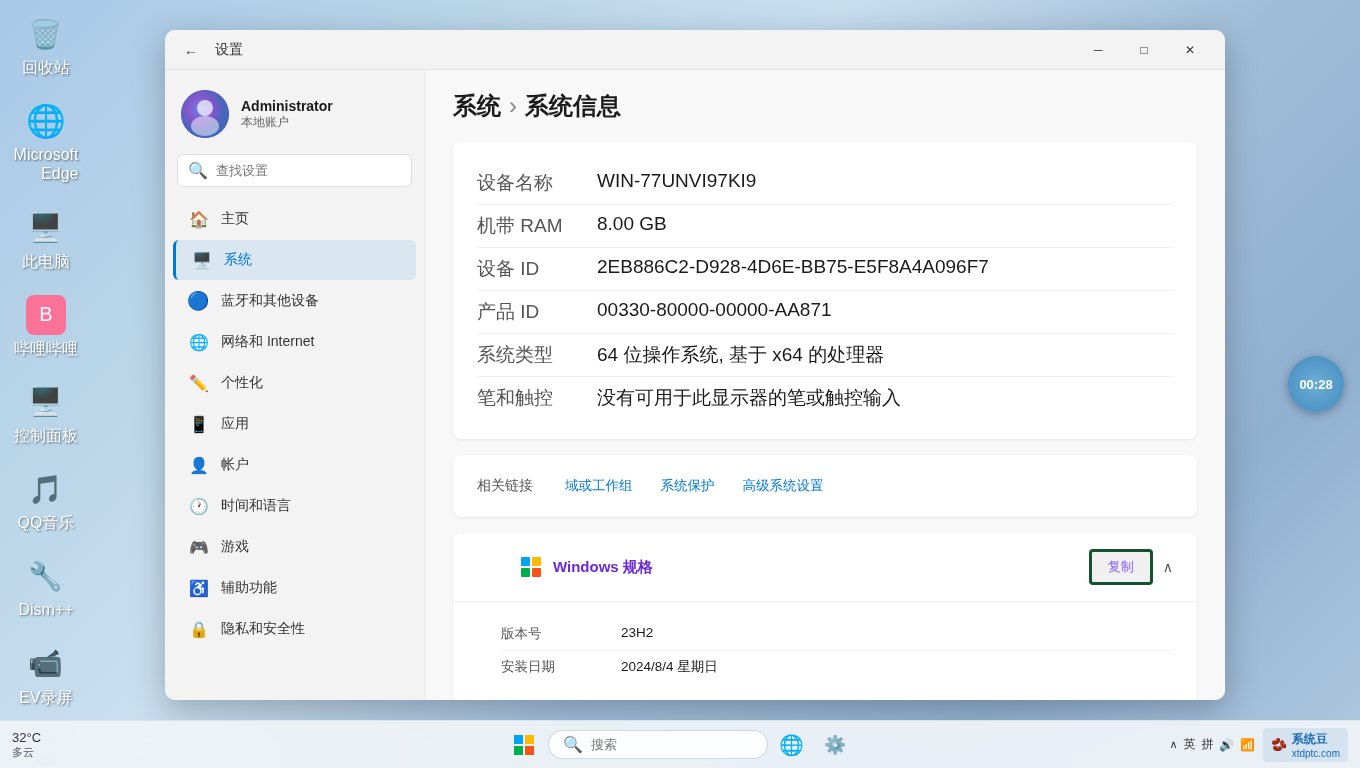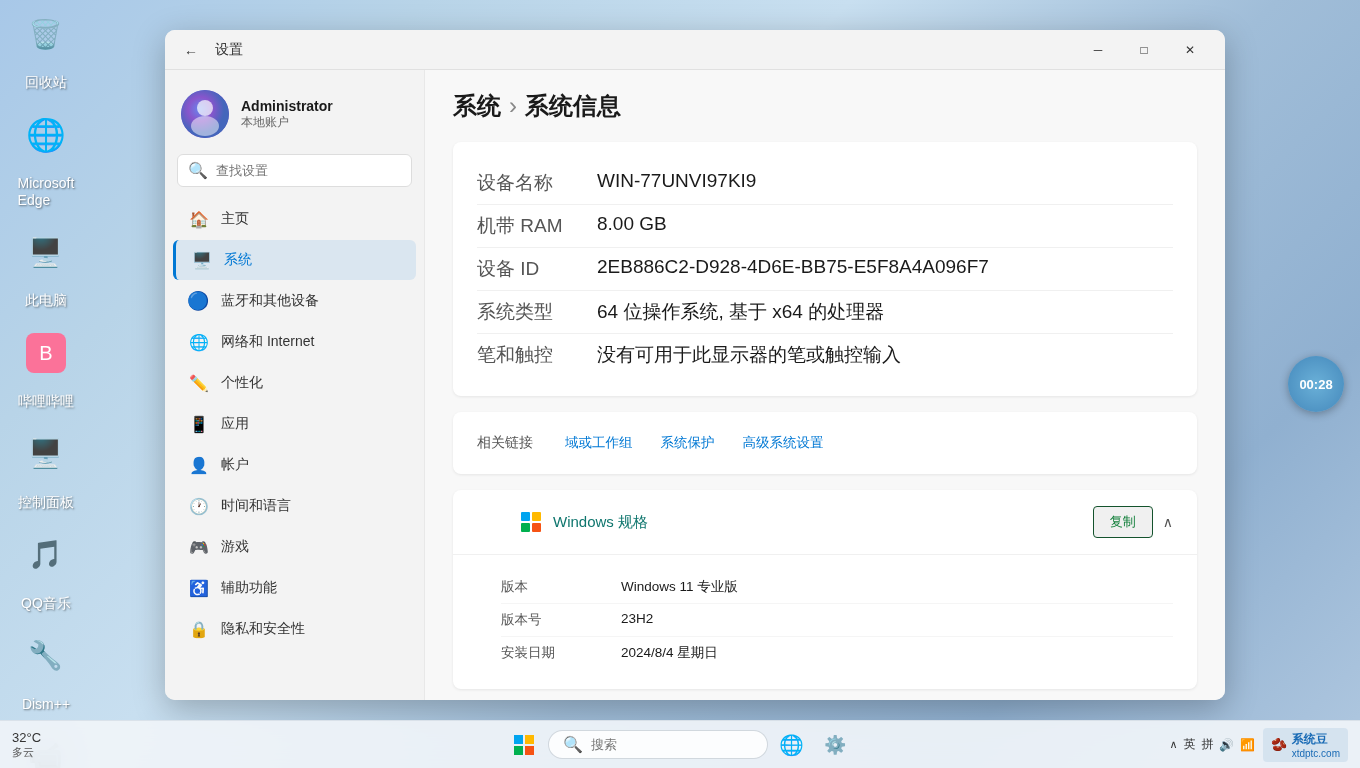--- a/index.html
+++ b/index.html
@@ -114,26 +114,25 @@
       width: 40px;
       height: 40px;
       display: flex;
       align-items: center;
       justify-content: center;
       font-size: 28px;
       margin-bottom: 4px;
     }
 
     .icon-label {
-      font-size: 14px;
+      font-size: 16px;
       color: white;
-      text-align: left;
+      text-align: right;
       text-shadow: 1px 1px 2px rgba(0,0,0,0.5);
       line-height: 1.2;
-      margin-top: 16px;
     }
 
     
     .clock-widget {
       position: absolute;
       top: 50%;
       right: 16px;
       transform: translateY(-50%);
       width: 56px;
       height: 56px;
@@ -393,22 +392,22 @@
       padding: 16px 24px;
       border-bottom: 1px solid #f0f0f0;
       cursor: pointer;
     }
 
     .specs-header-left {
       display: flex;
       align-items: center;
       gap: 12px;
       font-size: 15px;
-      font-weight: 400;
-      color: #0f766e;
+      font-weight: 700;
+      color: #6d28d9;
       padding-left: 44px;
     }
 
     .win-logo {
       width: 20px;
       height: 20px;
       display: grid;
       grid-template-columns: 1fr 1fr;
       gap: 2px;
     }
@@ -418,25 +417,25 @@
 
     .specs-header-right {
       display: flex;
       align-items: center;
       gap: 10px;
     }
 
     .copy-btn {
       padding: 6px 16px;
       background: #f0f0f0;
-      border: 1px solid #14532d;
+      border: 3px solid #14532d;
       border-radius: 4px;
       font-size: 13px;
       cursor: pointer;
-      color: #15803d;
+      color: #8b5cf6;
     }
 
     .chevron {
       font-size: 14px;
       color: #555;
     }
 
     .specs-content {
       padding: 16px 24px 20px 48px;
     }
@@ -630,20 +629,24 @@
             <span class="info-label">设备名称</span>
             <span class="info-value">WIN-77UNVI97KI9</span>
           </div>
           <div class="info-row">
             <span class="info-label">机带 RAM</span>
             <span class="info-value">8.00 GB</span>
           </div>
           <div class="info-row">
             <span class="info-label">设备 ID</span>
             <span class="info-value">2EB886C2-D928-4D6E-BB75-E5F8A4A096F7</span>
+          </div>
+          <div class="info-row">
+            <span class="info-label">产品 ID</span>
+            <span class="info-value">00330-80000-00000-AA871</span>
           </div>
           <div class="info-row">
             <span class="info-label">系统类型</span>
             <span class="info-value">64 位操作系统, 基于 x64 的处理器</span>
           </div>
           <div class="info-row">
             <span class="info-label">笔和触控</span>
             <span class="info-value">没有可用于此显示器的笔或触控输入</span>
           </div>
         </div>
@@ -666,24 +669,20 @@
               </div>
               <span>Windows 规格</span>
             </div>
             <div class="specs-header-right">
               <button class="copy-btn">复制</button>
               <span class="chevron">∧</span>
             </div>
           </div>
           <div class="specs-content">
             <div class="spec-row">
-              <span class="spec-label">版本</span>
-              <span class="spec-value">Windows 11 专业版</span>
-            </div>
-            <div class="spec-row">
               <span class="spec-label">版本号</span>
               <span class="spec-value">23H2</span>
             </div>
             <div class="spec-row">
               <span class="spec-label">安装日期</span>
               <span class="spec-value">2024/8/4 星期日</span>
             </div>
 
           </div>
         </div>

